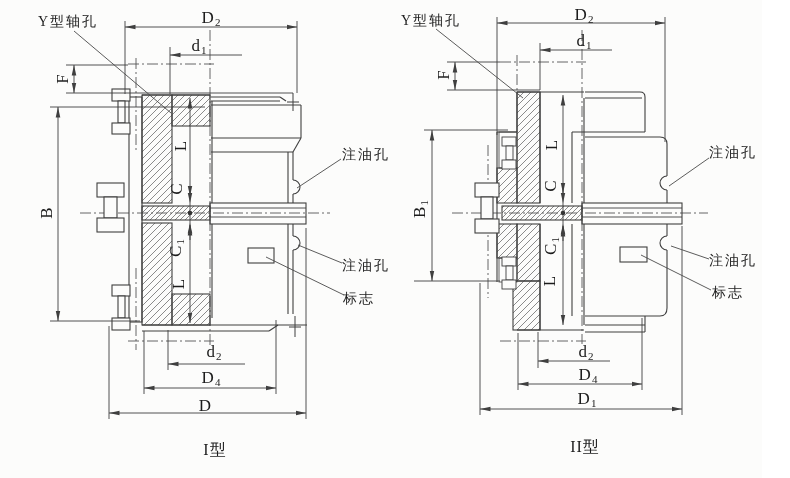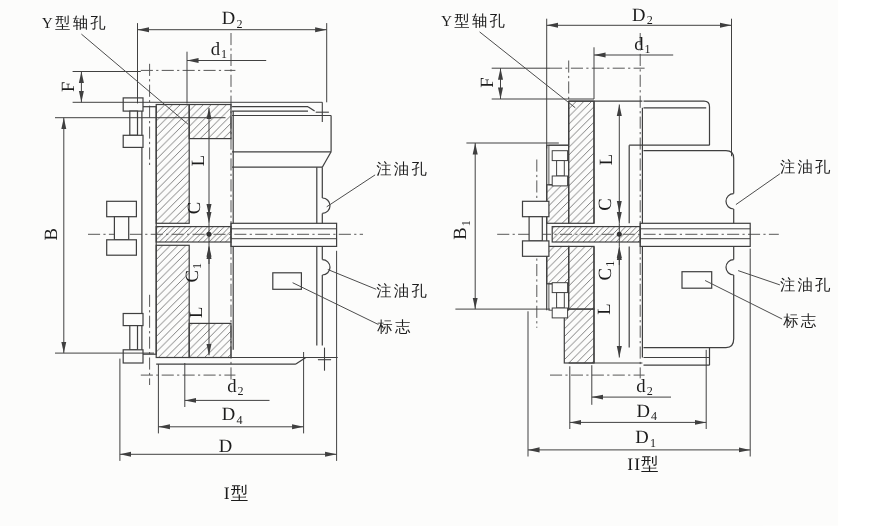--- a/index.html
+++ b/index.html
@@ -277,15 +277,15 @@
 <div class="lbl dim rot" style="left:551px;top:145px"><span>L</span></div>
 <div class="lbl dim rot" style="left:550px;top:186px"><span>C</span></div>
 <div class="lbl dim rot" style="left:551px;top:246px"><span>C</span><sub>1</sub></div>
 <div class="lbl dim rot" style="left:549px;top:281px"><span>L</span></div>
 <div class="lbl zh" style="left:733px;top:153px">注油孔</div>
 <div class="lbl zh" style="left:733px;top:261px">注油孔</div>
 <div class="lbl zh" style="left:728px;top:293px">标志</div>
 <div class="lbl dim" style="left:586px;top:352px"><span>d</span><sub>2</sub></div>
 <div class="lbl dim" style="left:588px;top:375px"><span>D</span><sub>4</sub></div>
 <div class="lbl dim" style="left:587px;top:399px"><span>D</span><sub>1</sub></div>
-<div class="lbl cap" style="left:585px;top:423px">II型</div>
+<div class="lbl cap" style="left:585px;top:447px">II型</div>
 
 </div>
 
 </body></html>

